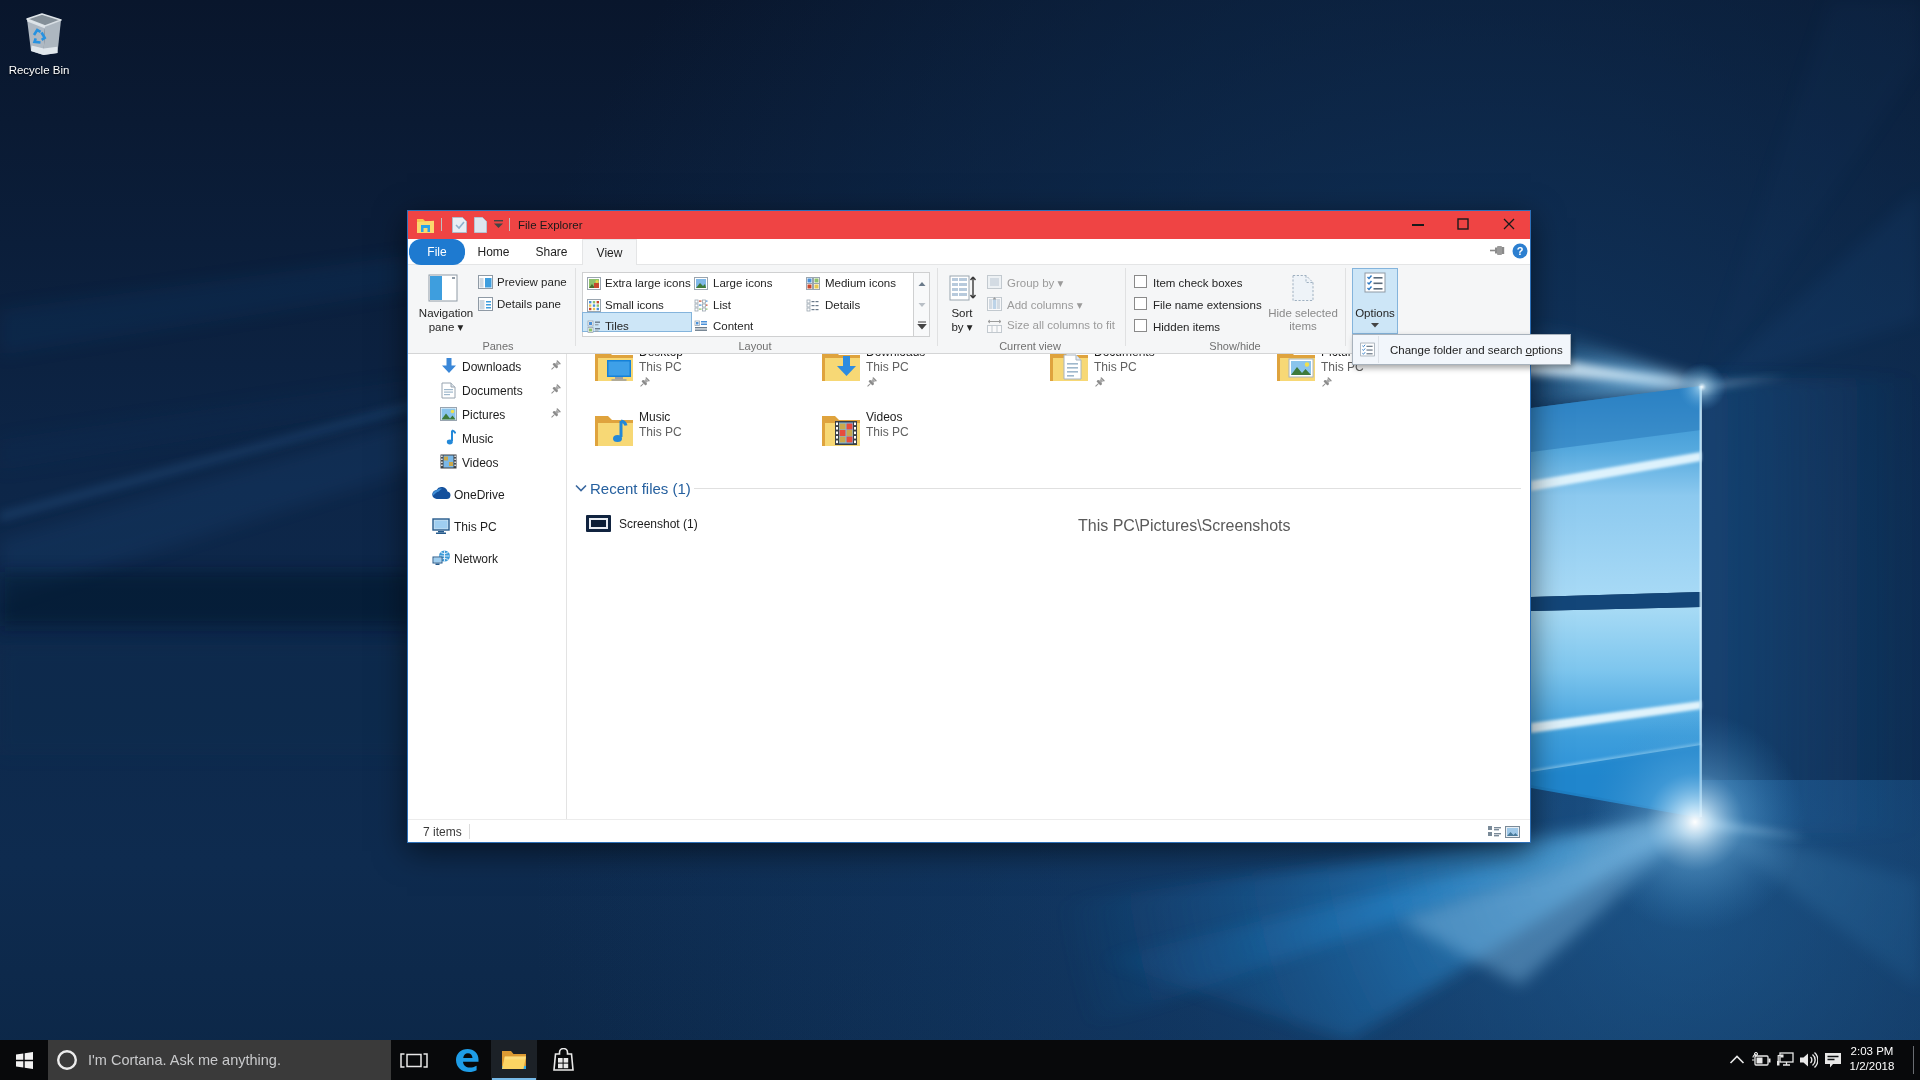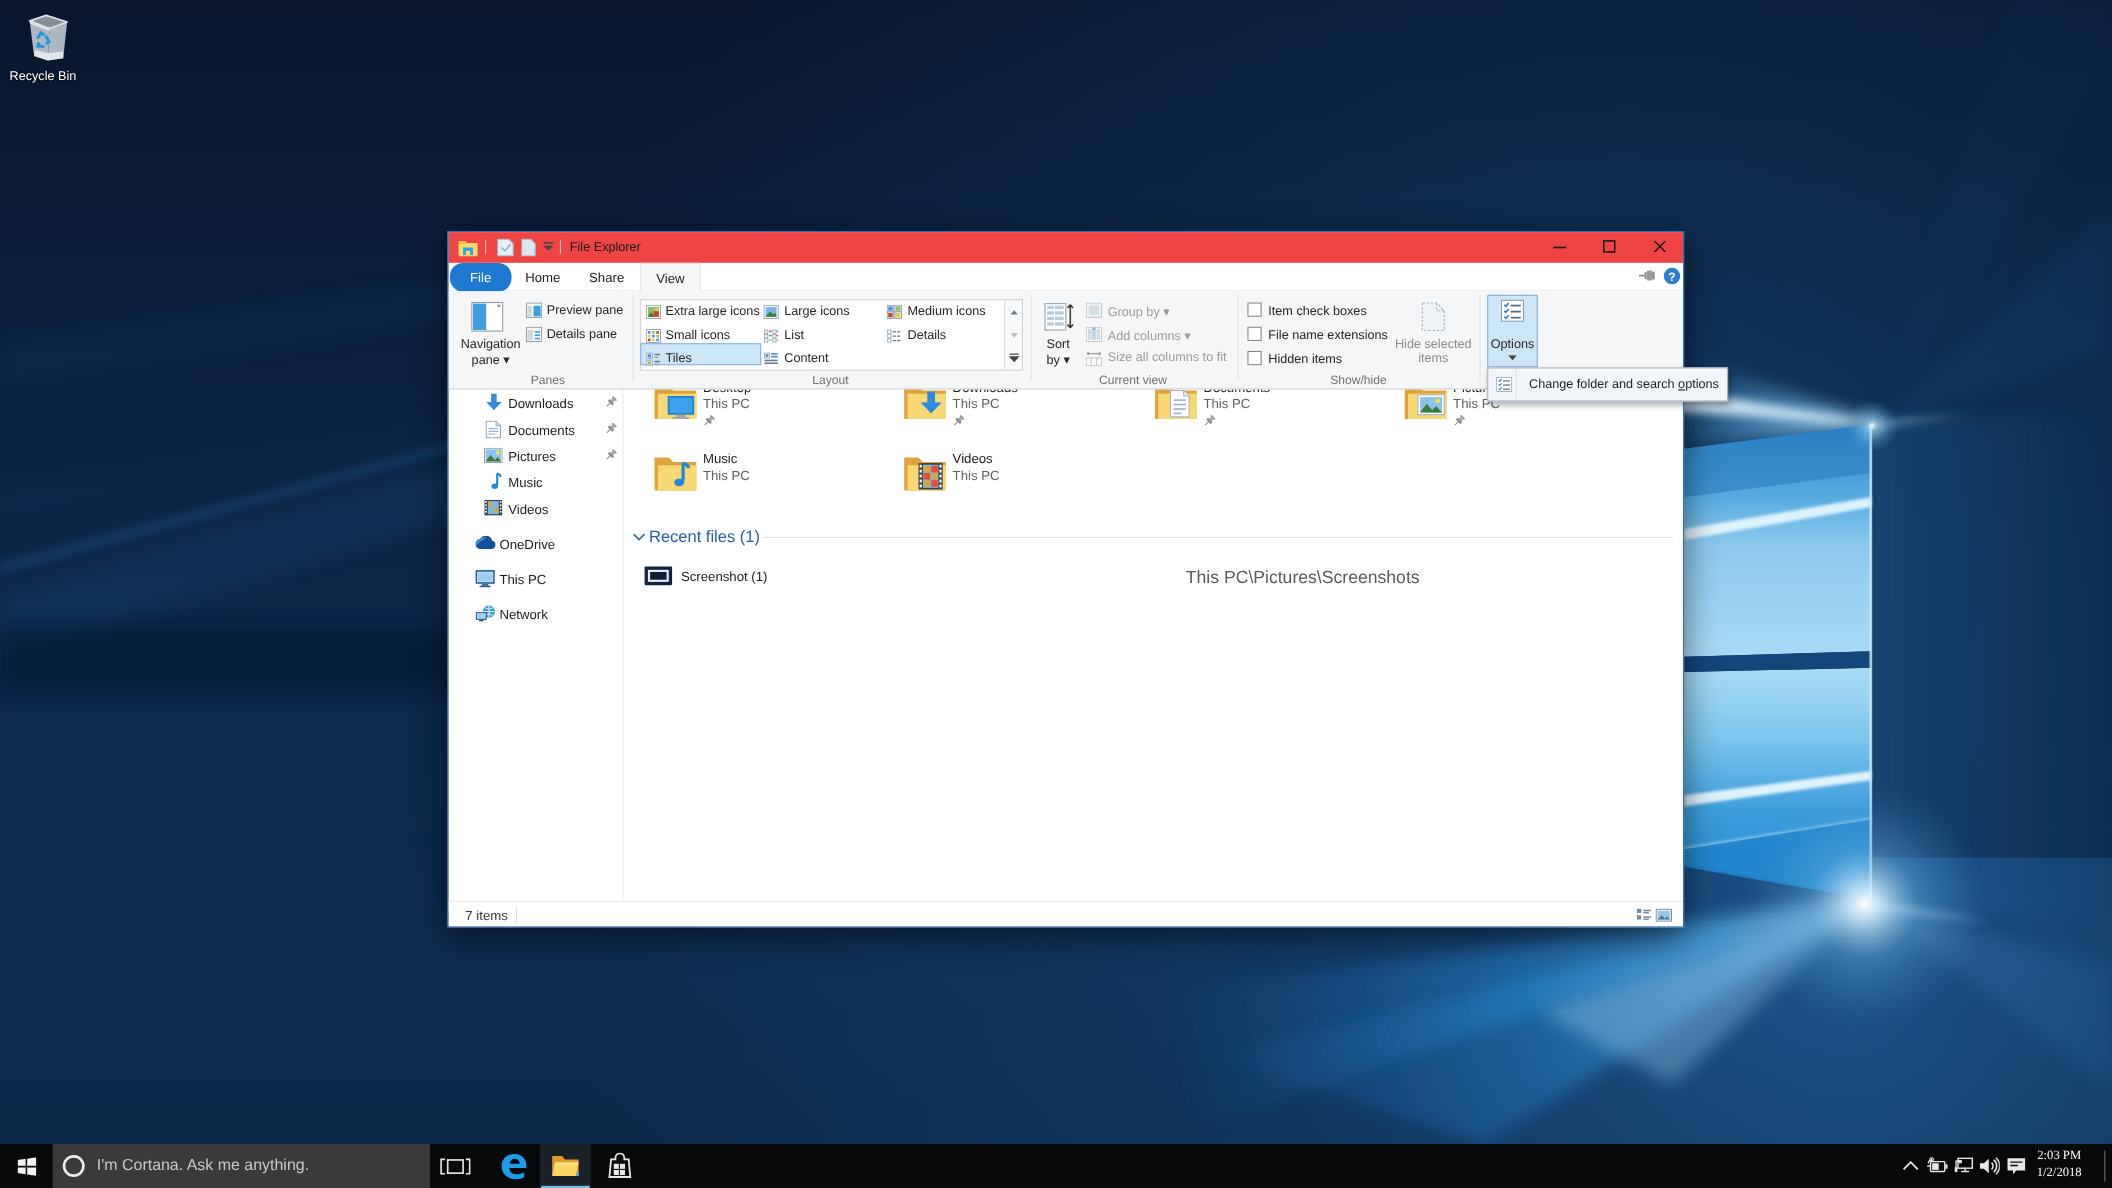--- a/index.html
+++ b/index.html
@@ -23,21 +23,21 @@
 .nitem{position:absolute;left:0;width:158px;height:24px;}
 .nitem .lbl{position:absolute;left:54px;top:5px;font-size:12px;color:#1d1d1d;}
 .tile{position:absolute;width:225px;height:62px;}
 .tile .nm{position:absolute;left:45px;top:1px;font-size:12px;color:#1d1d1d;}
 .tile .pc{position:absolute;left:45px;top:16px;font-size:12px;color:#606060;}
 #optmenu{position:absolute;left:944px;top:123px;width:219px;height:31px;background:#f2f6fb;border:1px solid #a8b2bc;box-shadow:2px 3px 6px rgba(0,0,0,.35);z-index:9;}
 
 #taskbar{position:absolute;left:0;top:1040px;width:1920px;height:40px;background:#08090b;}
 #cortana{position:absolute;left:48px;top:0;width:343px;height:48px;background:#3a3a3a;}
 #cortana span{position:absolute;left:40px;top:12px;font-size:14.5px;color:#c9cacc;}
-#clock{position:absolute;right:18px;top:4px;width:60px;text-align:center;color:#fff;font-size:11.5px;line-height:15px;font-family:Liberation Serif, serif;}
+#clock{position:absolute;right:18px;top:4px;width:60px;text-align:center;color:#fff;font-size:11.5px;line-height:15px;}
 
 #rbin{position:absolute;left:8px;top:6px;width:62px;height:66px;text-align:center;}
 #rbin .cap{position:absolute;top:58px;width:100%;text-align:center;font-size:11.5px;color:#fff;text-shadow:0 1px 2px rgba(0,0,0,.9);}
 </style></head>
 <body>
 <div id="desk">
 <svg id="wall" width="1920" height="1080" viewBox="0 0 1920 1080">
 <defs>
 <linearGradient id="bgv" x1="0" y1="0" x2="0" y2="1">
  <stop offset="0" stop-color="#09162c"></stop>

